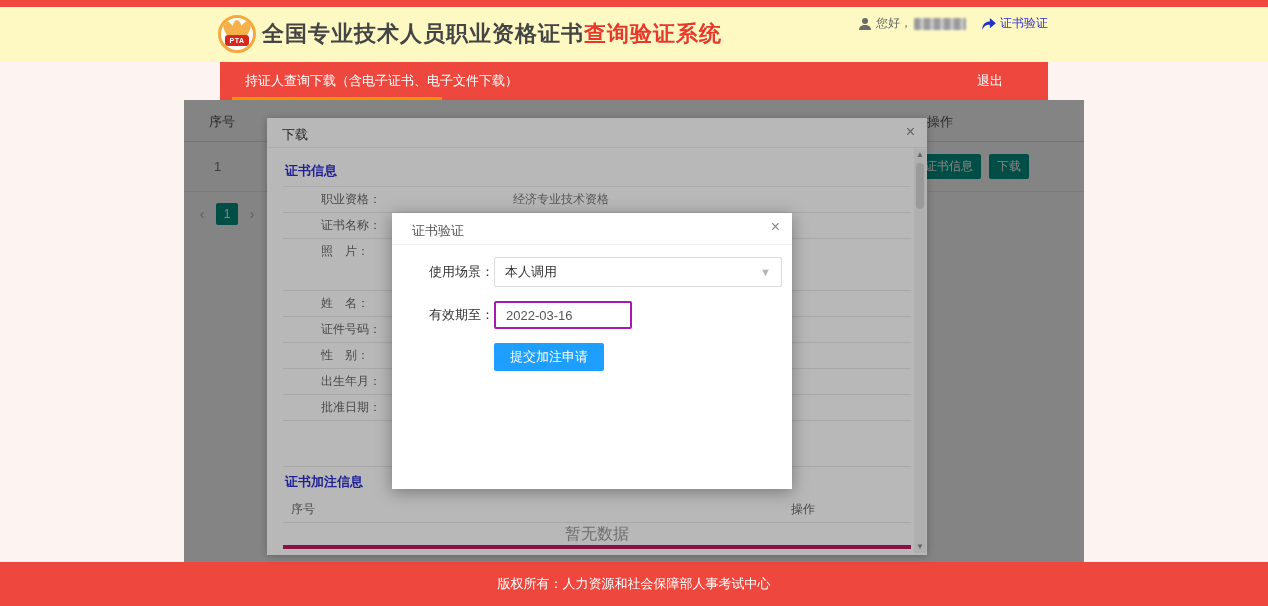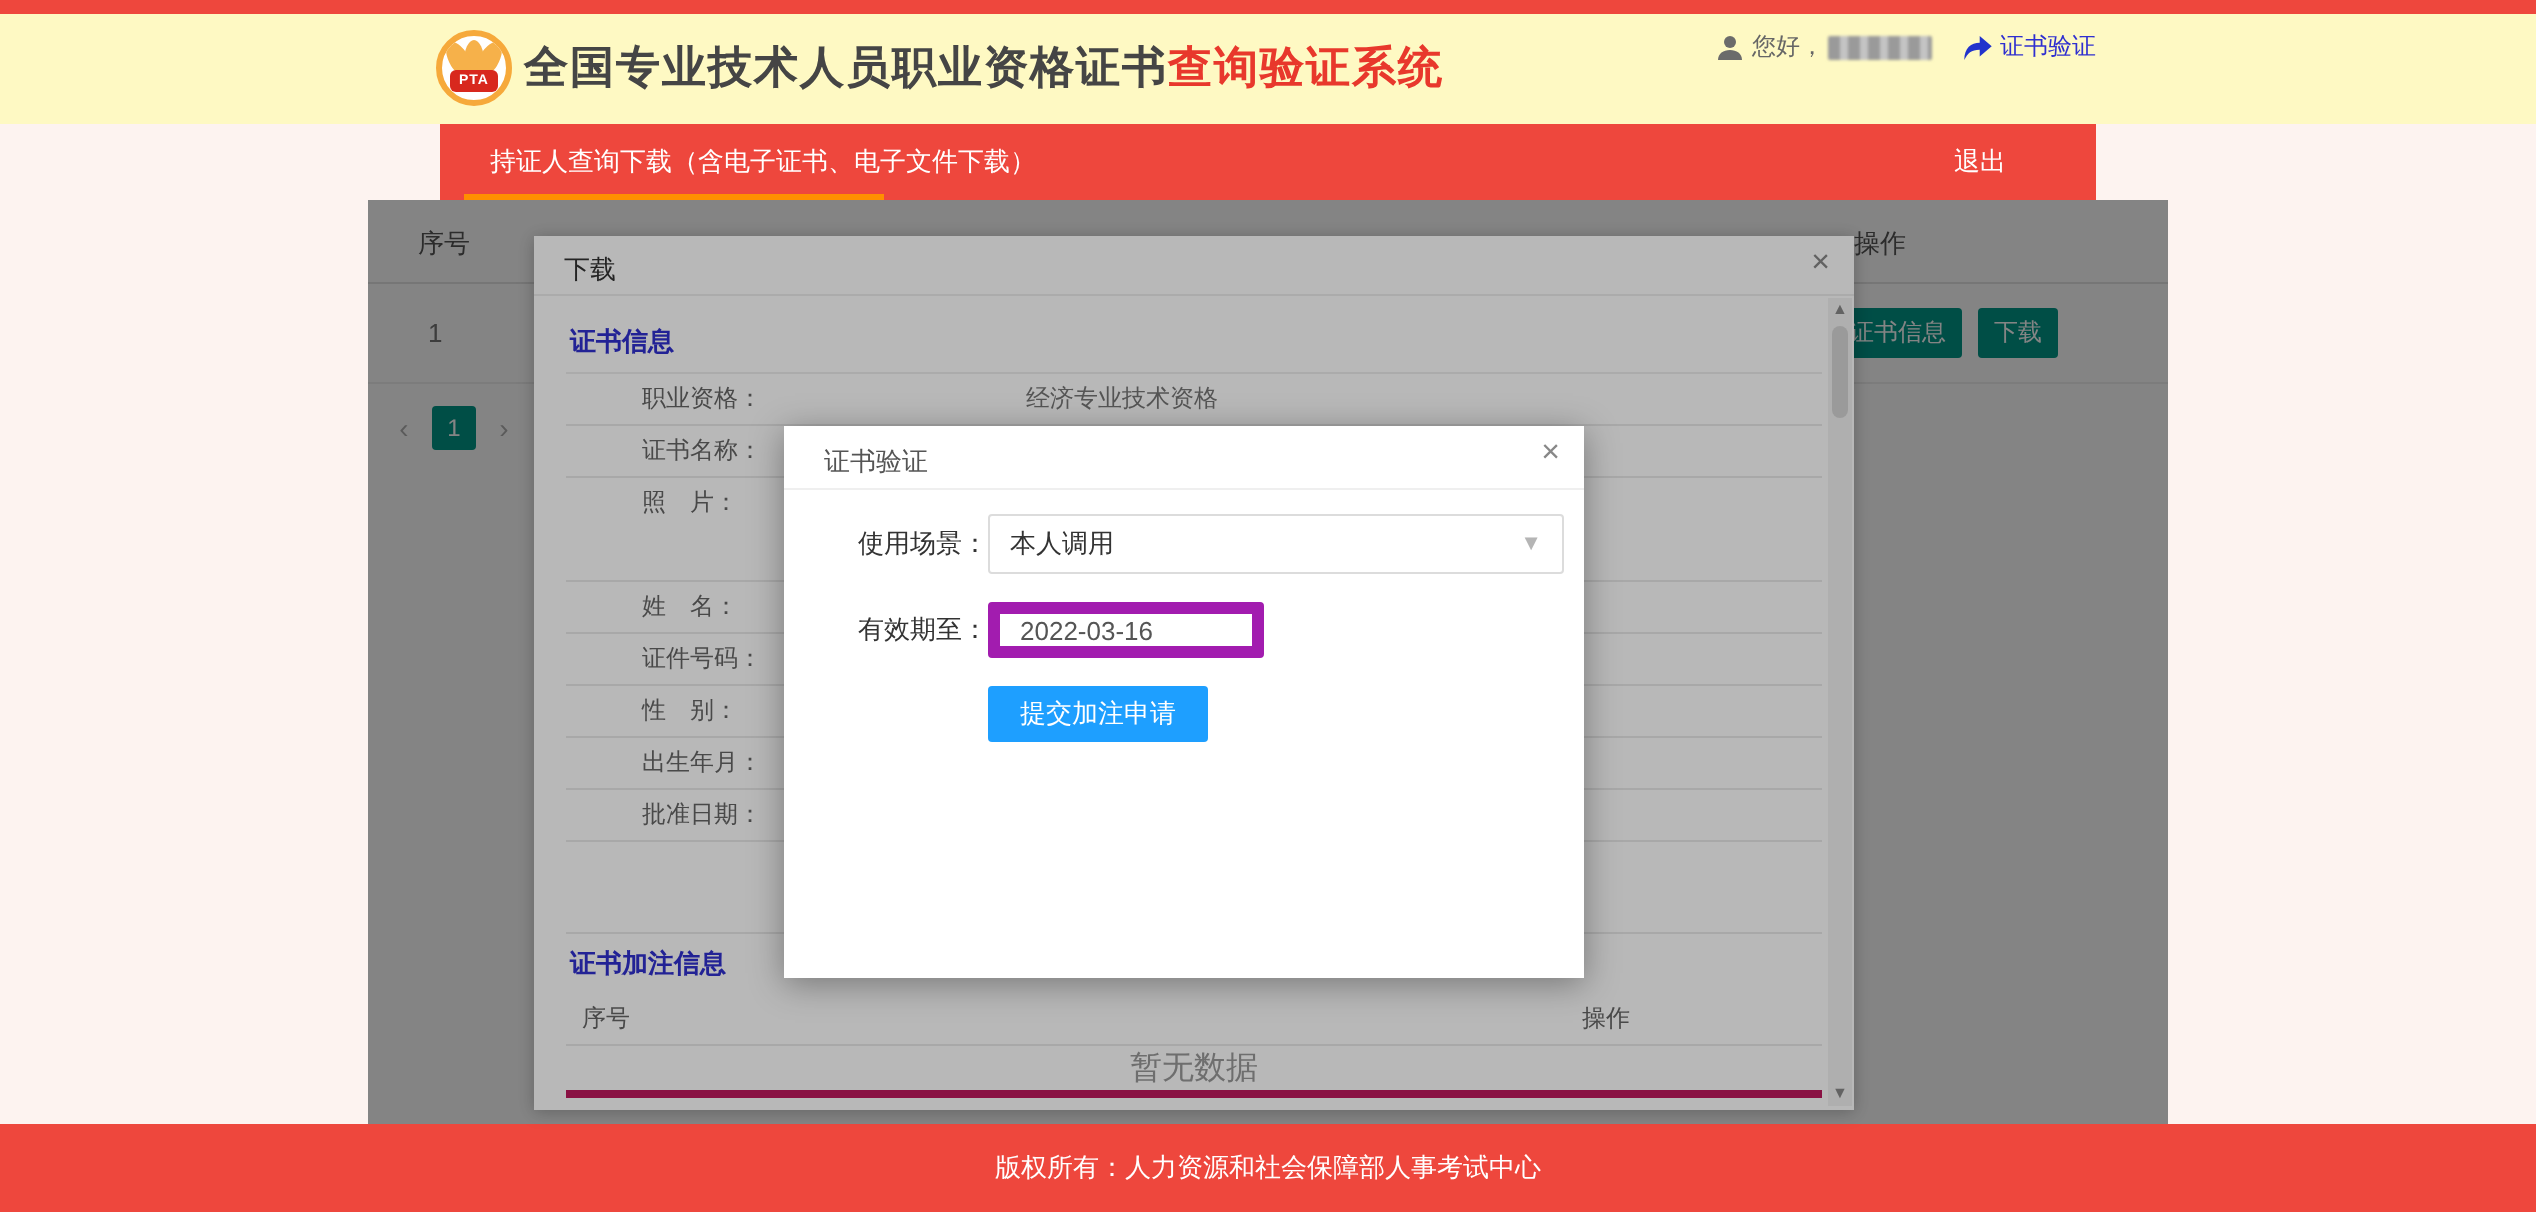--- a/index.html
+++ b/index.html
@@ -104,21 +104,21 @@
   .modal-an-head { height:32px; border-bottom:1px solid #efefef; position:relative; }
   .modal-an-title { position:absolute; left:20px; top:9px; font-size:13px; color:#555; }
   .an-body { padding:12px 10px 0 27px; }
   .form-row { display:flex; align-items:center; margin-bottom:14px; }
   .form-label { width:75px; text-align:right; font-size:13px; color:#333;
     flex:0 0 auto; margin-right:0; }
   .sel-box { width:288px; height:30px; border:1px solid #dcdcdc; border-radius:2px;
     position:relative; display:flex; align-items:center; padding-left:10px;
     font-size:13px; color:#333; background:#fff; cursor:pointer; }
   .sel-caret { position:absolute; right:10px; top:8px; color:#b5b5b5; font-size:11px; }
-  .txt-input { width:138px; height:28px; border:6px solid #a21caf; border-radius:2px;
+  .txt-input { width:138px; height:28px; border:2px solid #a21caf; border-radius:2px;
     font-size:13px; color:#555; padding-left:10px;
     font-family:"Liberation Sans","DejaVu Sans",sans-serif; }
   .btn-submit { margin-left:75px; width:110px; height:28px; background:#1e9fff;
     color:#fff; border:none; border-radius:2px; font-size:13px; cursor:pointer; }
   .notes { margin-top:10px; color:#3434d6; font-size:12px; }
   .notes-title { font-weight:bold; font-size:12.5px; margin-bottom:4px; }
   .note-line { line-height:22px; }
 
   
   .footer { height:44px; background:#ee473d; display:flex; align-items:center;

